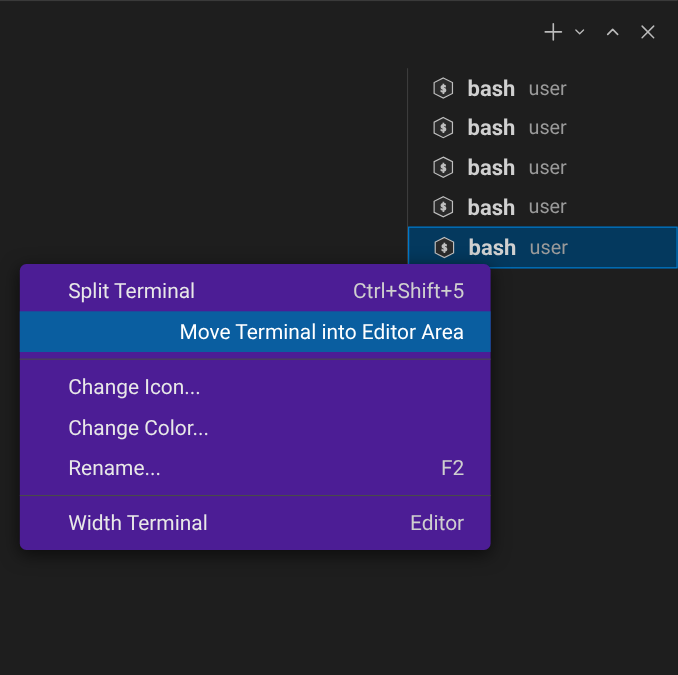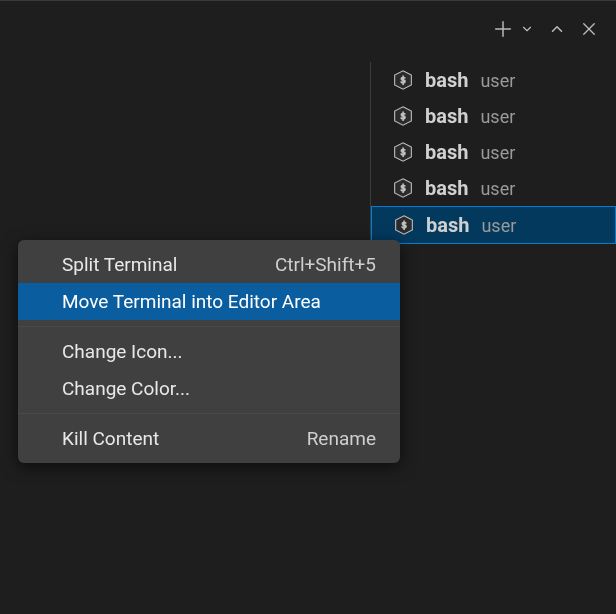--- a/index.html
+++ b/index.html
@@ -70,37 +70,38 @@
     font-size: 18px;
   }
   .terminal-item .bash-icon {
     display: inline-flex;
     align-items: center;
   }
   .context-menu {
     position: absolute;
     top: 240px;
     left: 18px;
-    width: 382px;
-    background: #404040;
+    width: 428px;
+    background: #4c1d95;
     border-radius: 6px;
     box-shadow: 0 4px 16px rgba(0,0,0,0.6);
     padding: 6px 0;
   }
   .menu-item {
     display: flex;
     justify-content: space-between;
     align-items: center;
     padding: 7px 24px 7px 44px;
     font-size: 19px;
     color: #e8e8e8;
   }
   .menu-item.highlight {
     background: #0a5ea0;
     color: #ffffff;
+    justify-content: flex-end;
   }
   .menu-item .shortcut {
     color: #cfcfcf;
   }
   .menu-item.highlight .shortcut {
     color: #ffffff;
   }
   .menu-sep {
     height: 1px;
     background: #4a4a4a;
@@ -203,18 +204,22 @@
   </div>
   <div class="menu-sep"></div>
   <div class="menu-item">
     <span>Change Icon...</span>
     <span class="shortcut"></span>
   </div>
   <div class="menu-item">
     <span>Change Color...</span>
     <span class="shortcut"></span>
   </div>
+  <div class="menu-item">
+    <span>Rename...</span>
+    <span class="shortcut">F2</span>
+  </div>
   <div class="menu-sep"></div>
   <div class="menu-item">
-    <span>Kill Content</span>
-    <span class="shortcut">Rename</span>
+    <span>Width Terminal</span>
+    <span class="shortcut">Editor</span>
   </div>
 </div>
 
 </body></html>

